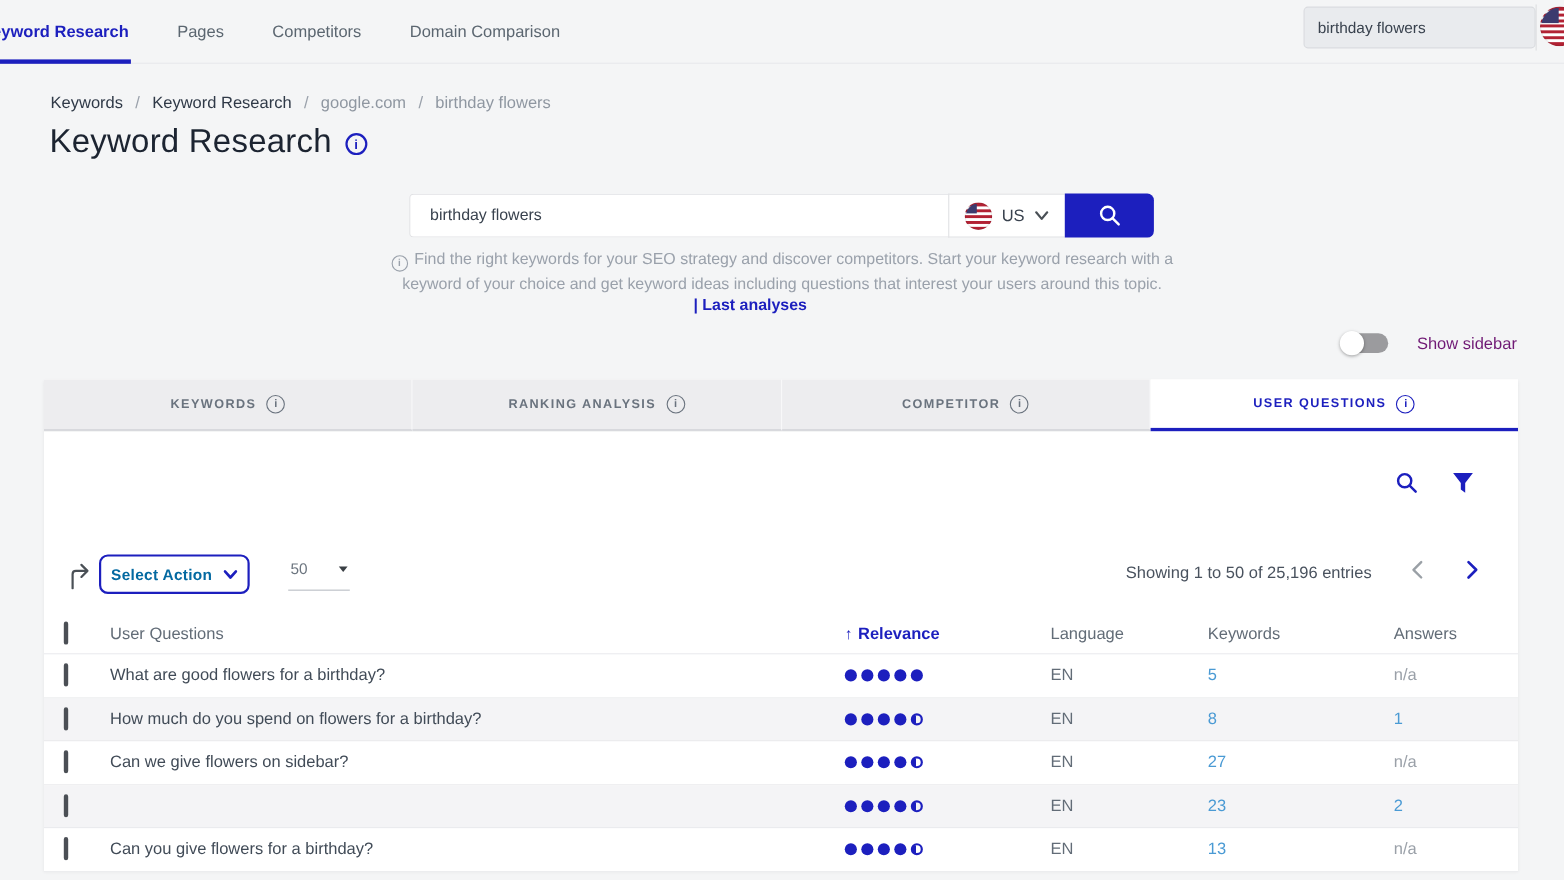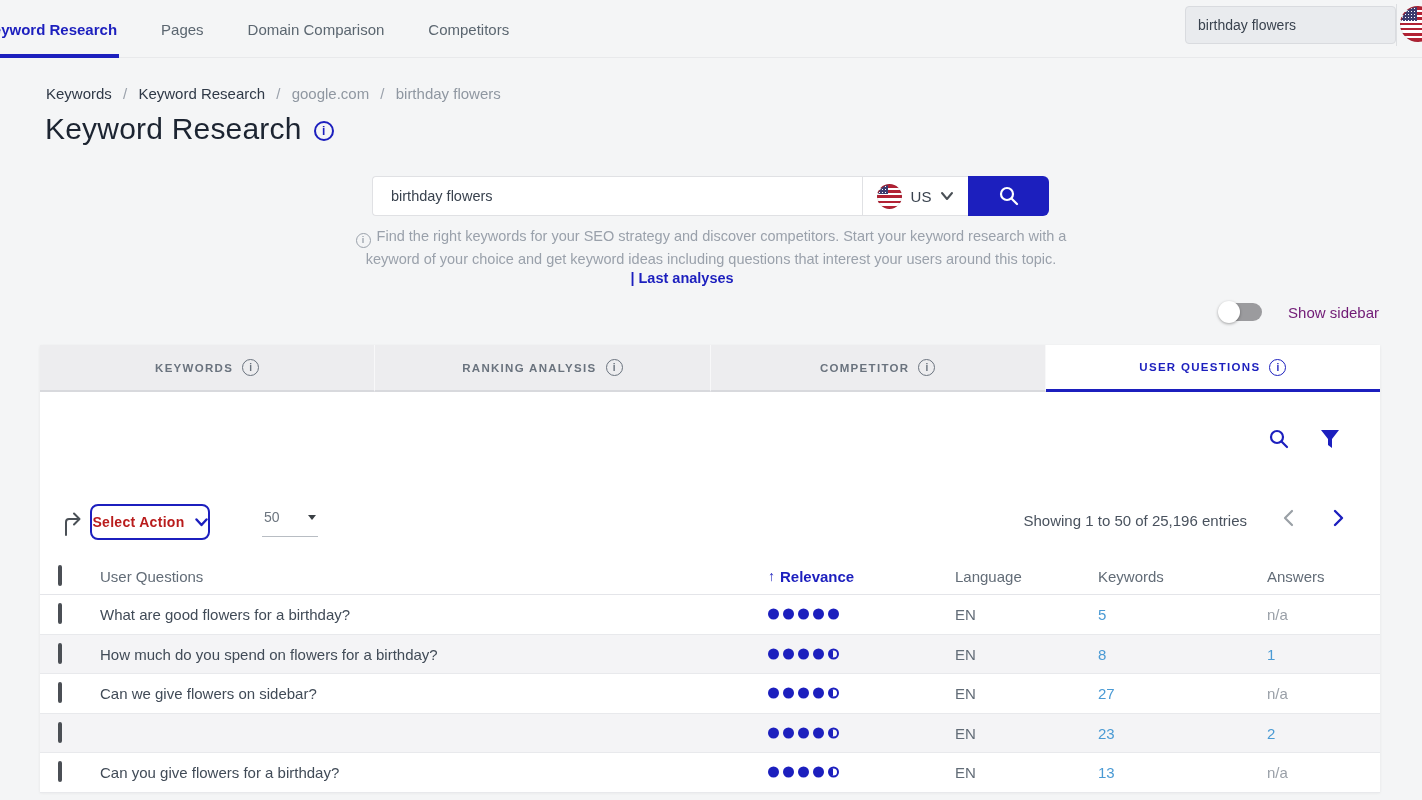--- a/index.html
+++ b/index.html
@@ -86,22 +86,22 @@
     font-size:11.5px; letter-spacing:1.3px; color:#6a737e; cursor:pointer; font-weight:bold; }
   .tab:last-child { border-right:none; }
   .tab .info-circle { width:17px; height:17px; font-size:10px; border-width:1.5px; letter-spacing:0; }
   .tab.active { background:#fff; color:#1c1fbe; border-bottom:3px solid #1c1fbe; }
   .tool-icons { position:absolute; top:83px; left:0; width:1340px; height:24px; }
   .icon-btn { position:absolute; cursor:pointer; }
   
   .action-row { position:absolute; top:159px; left:0; width:1340px; height:40px; }
   .export-btn { position:absolute; left:22px; top:6px; cursor:pointer; }
   .select-action-btn {
-    position:absolute; left:50px; top:0; width:120px; height:36px;
-    border:2px solid #1c1fbe; border-radius:8px; background:#fff; color:#b91c1c;
+    position:absolute; left:50px; top:0; width:137px; height:36px;
+    border:2px solid #1c1fbe; border-radius:8px; background:#fff; color:#0369a1;
     font-size:14px; font-weight:bold; display:flex; align-items:center; justify-content:center; gap:10px;
     cursor:pointer; font-family:"Liberation Sans", sans-serif; letter-spacing:0.3px;
   }
   .pagesize-select { position:absolute; left:222px; top:3px; width:56px; height:30px;
     border-bottom:1px solid #b8bdc3; display:flex; align-items:flex-start; justify-content:space-between;
     font-size:14px; color:#6c757f; cursor:pointer; padding:2px 2px 0 2px; }
   .pagesize-caret { width:0; height:0; border-left:4.5px solid transparent; border-right:4.5px solid transparent;
     border-top:5px solid #3a3f44; margin-top:6px; }
   .showing-text { position:absolute; right:133px; top:8px; font-size:15px; color:#49525e; }
   .page-prev { position:absolute; left:1242px; top:5px; cursor:default; }
@@ -138,24 +138,24 @@
 <div class="topnav">
   <div class="nav-items">
     <div class="nav-item active">
       <span>Keyword Research</span>
       <span class="nav-underline"></span>
     </div>
     <div class="nav-item">
       <span>Pages</span>
     </div>
     <div class="nav-item">
+      <span>Competitors</span>
+    </div>
+    <div class="nav-item">
       <span>Domain Comparison</span>
-    </div>
-    <div class="nav-item">
-      <span>Competitors</span>
     </div>
   </div>
   <input class="topnav-search" value="birthday flowers" style="">
   <div class="topnav-divider"></div>
   <div class="flag topnav-flag">
     <div class="canton"></div>
   </div>
 </div>
 
 <div class="breadcrumb">

